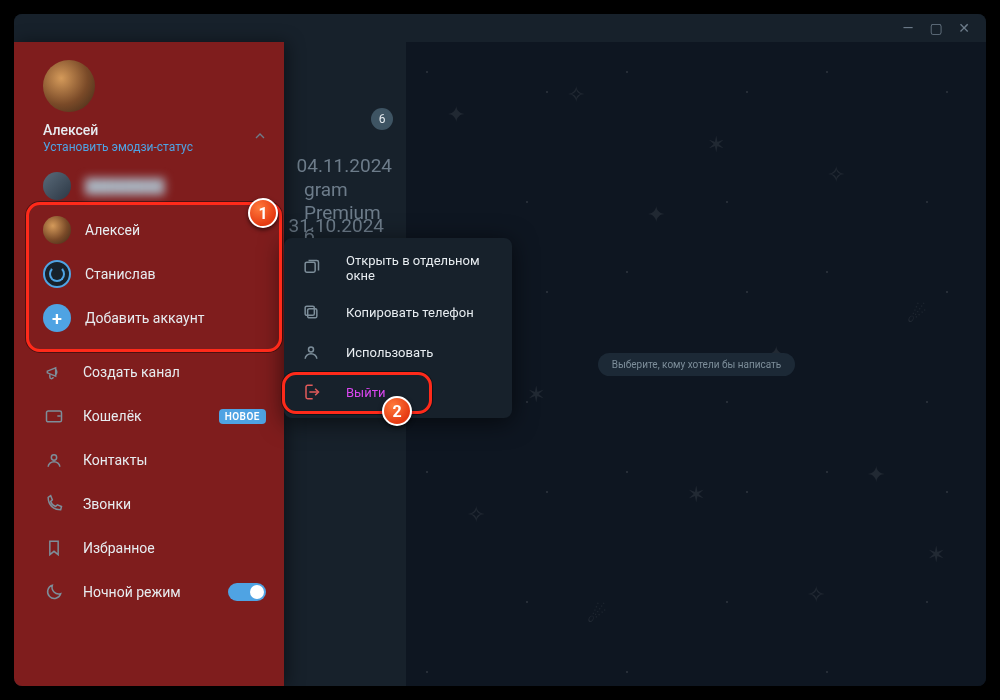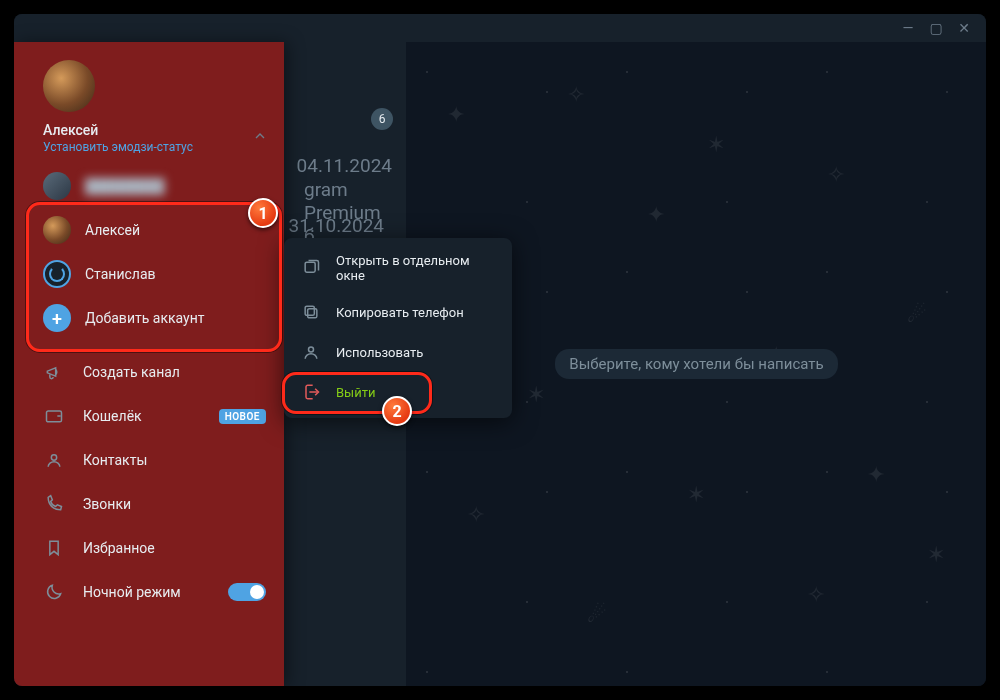--- a/index.html
+++ b/index.html
@@ -47,21 +47,21 @@
       radial-gradient(circle 2px at 120px 160px, #fff 40%, transparent 41%),
       radial-gradient(circle 1.5px at 170px 110px, #fff 40%, transparent 41%);
     background-size: 200px 200px;
   }
   .doodle-icons {
     position: absolute; inset: 0; opacity: 0.08; color: #fff; font-size: 22px; pointer-events:none;
   }
   .doodle-icons span { position: absolute; }
   .placeholder-pill {
     position: relative; background: #1c2936; color: #7d8e9a; padding: 6px 14px;
-    border-radius: 14px; font-size: 15px;
+    border-radius: 14px; font-size: 10px;
   }
   
   
   .drawer {
     position: absolute; left: 0; top: 0; width: 270px; height: 100%;
     background: #7f1d1d; color: #e7ecf0; display: flex; flex-direction: column;
     box-shadow: 4px 0 16px rgba(0,0,0,0.4);
     padding-left: 11px;
   }
   .drawer-head { padding: 18px 18px 6px 18px; position: relative; }
@@ -101,24 +101,24 @@
   }
   .toggle::after { content:""; position:absolute; right:2px; top:2px; width:14px; height:14px; background:#fff; border-radius:50%; }
   
   
   .ctx {
     position: absolute; left: 270px; top: 196px; width: 228px;
     background: #17212b; border-radius: 8px; padding: 6px 0;
     box-shadow: 0 4px 24px rgba(0,0,0,0.6);
   }
   .ctx-row {
-    display: flex; align-items: center; gap: 14px; padding: 9px 16px; cursor: pointer;
+    display: flex; align-items: center; gap: 24px; padding: 9px 16px; cursor: pointer;
     font-size: 13px; color: #e7ecf0;
   }
-  .ctx-row.danger { color: #84cc16; align-items: center; }
+  .ctx-row.danger { color: #d946ef; align-items: center; }
   .ctx-row.danger .menu-icon { color: #e25b5b; }
   
   
   .hl {
     position: absolute; border: 3px solid #ff2a1a; border-radius: 14px; pointer-events: none;
     box-shadow: 0 0 0 1px rgba(0,0,0,0.4);
   }
   .hl1 { left: 12px; top: 160px; width: 256px; height: 150px; }
   .hl2 { left: 268px; top: 330px; width: 150px; height: 42px; }
   .num-badge {

